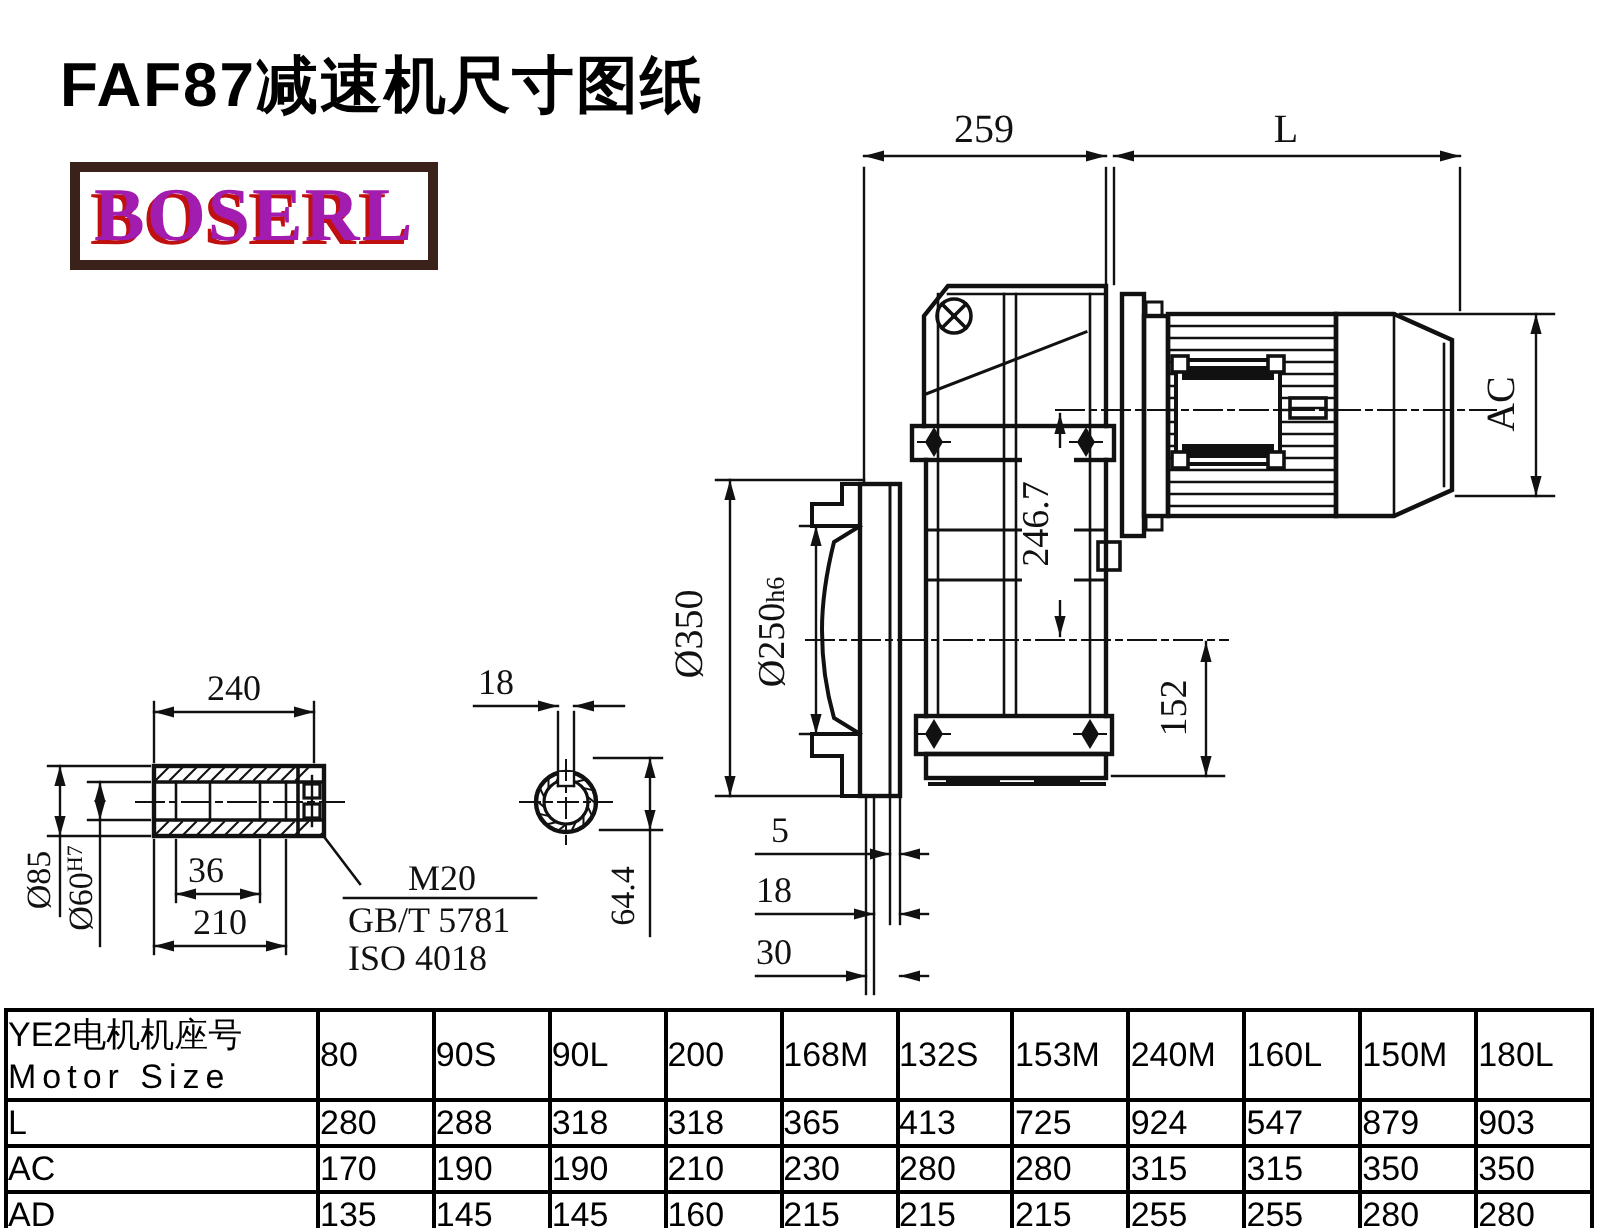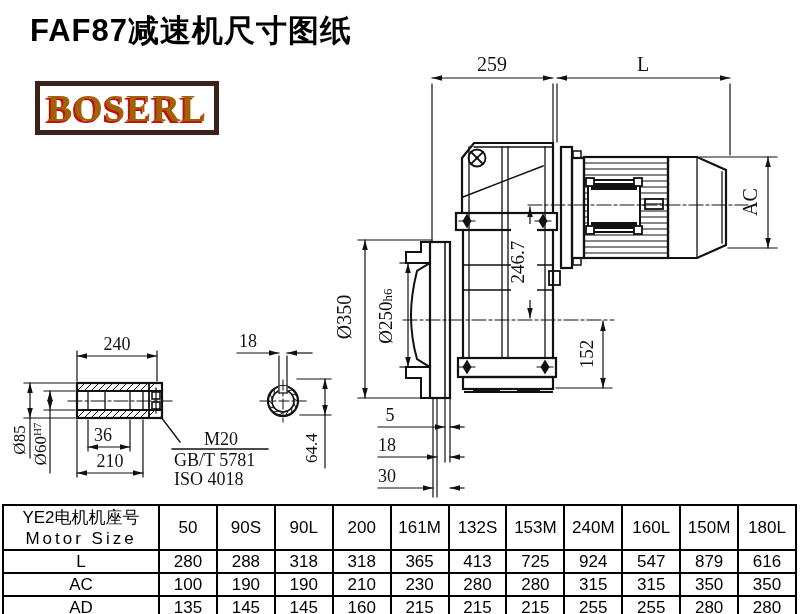--- a/index.html
+++ b/index.html
@@ -1,27 +1,27 @@
 <!DOCTYPE html>
 <html><head>
 <meta charset="utf-8">
 <style>
   html,body{margin:0;padding:0;}
   body{width:800px;height:614px;position:relative;background:#fff;overflow:hidden;
        font-family:"Liberation Sans",sans-serif;color:#000;}
-  .title{position:absolute;left:30px;top:10px;font-size:31px;font-weight:bold;
+  .title{position:absolute;left:30px;top:22px;font-size:31px;font-weight:bold;
          letter-spacing:1px;white-space:nowrap;}
   .logo{position:absolute;left:35px;top:81px;border:5px solid #3a221a;height:44px;
         padding:0 7px;display:flex;align-items:center;background:#fff;}
   .logo span{font-family:"Liberation Serif",serif;font-weight:bold;font-size:38px;
-        color:#a16207;letter-spacing:1px;line-height:1;text-shadow:-2px 2px 0 #c01010;}
+        color:#a21caf;letter-spacing:1px;line-height:1;text-shadow:-2px 2px 0 #c01010;}
   svg.drawing{position:absolute;left:0;top:0;}
   table.spec{position:absolute;left:2px;top:504px;width:795px;border-collapse:collapse;
         table-layout:fixed;font-size:17px;background:#fff;}
-  table.spec td{border:2px solid #000;text-align:center;vertical-align:middle;
+  table.spec td{border:2px solid #000;vertical-align:middle;
         padding:0;height:21px;overflow:hidden;white-space:nowrap;}
   table.spec tr.hdr td{height:38px;}
   td.first .en{letter-spacing:3px;}
   .dimtxt{font-family:"Liberation Serif",serif;fill:#111;}
 </style>
 </head>
 <body>
 
 <div class="title">FAF87减速机尺寸图纸</div>
 
@@ -360,49 +360,49 @@
       <col>
       <col>
       <col>
   </colgroup>
   <tbody>
       <tr class="hdr">
     <td class="first">
       <div>YE2电机机座号</div>
       <div class="en">Motor Size</div>
     </td>
-    <td>50</td>
+    <td>80</td>
     <td>90S</td>
     <td>90L</td>
     <td>200</td>
-    <td>161M</td>
+    <td>168M</td>
     <td>132S</td>
     <td>153M</td>
     <td>240M</td>
     <td>160L</td>
     <td>150M</td>
     <td>180L</td>
   </tr>
   <tr>
     <td class="first">L</td>
     <td>280</td>
     <td>288</td>
     <td>318</td>
     <td>318</td>
     <td>365</td>
     <td>413</td>
     <td>725</td>
     <td>924</td>
     <td>547</td>
     <td>879</td>
-    <td>616</td>
+    <td>903</td>
   </tr>
   <tr>
     <td class="first">AC</td>
-    <td>100</td>
+    <td>170</td>
     <td>190</td>
     <td>190</td>
     <td>210</td>
     <td>230</td>
     <td>280</td>
     <td>280</td>
     <td>315</td>
     <td>315</td>
     <td>350</td>
     <td>350</td>

